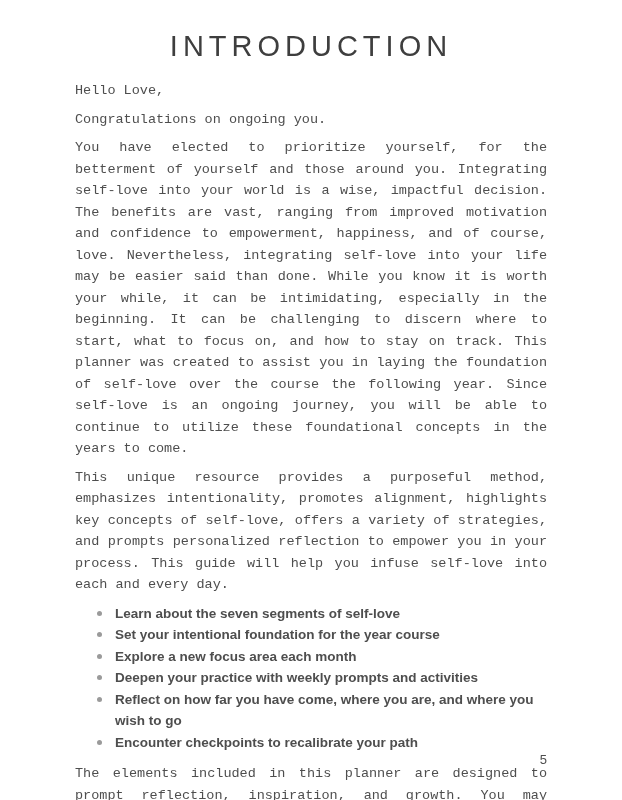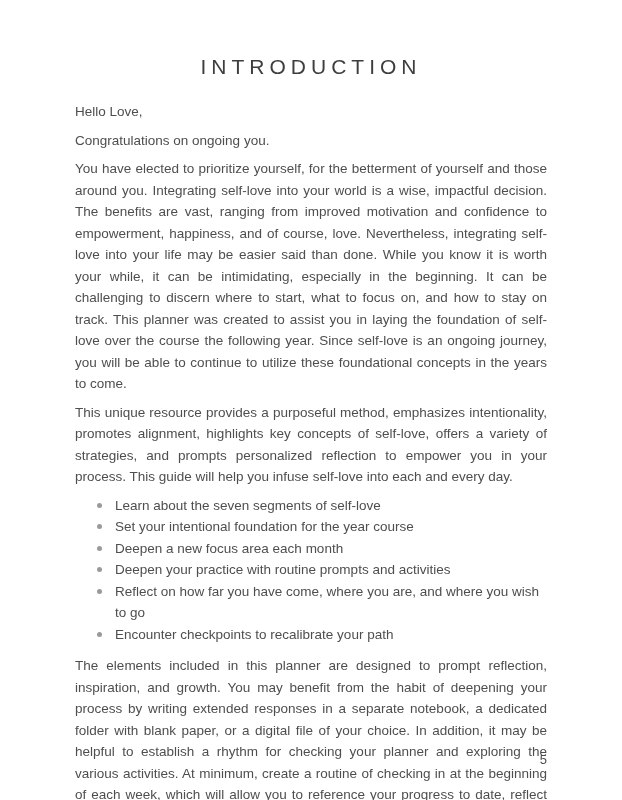--- a/index.html
+++ b/index.html
@@ -15,45 +15,46 @@
   }
   .page {
     position: relative;
     width: 622px;
     height: 800px;
     margin: 0 auto;
     background: var(--background);
     overflow: hidden;
   }
   .page-title {
-    margin-top: 49px;
+    margin-top: 28px;
     text-align: center;
-    font-size: 21px;
+    font-size: 29px;
     font-weight: 200;
     letter-spacing: 5px;
     color: var(--title-text);
     line-height: 36px;
   }
   .content {
     margin: 16px 75px 0 75px; 
     color: var(--body-text);
     font-size: 13.5px;
     line-height: 21.5px;
   }
-  .content p { margin-bottom: 7px; }
+  .content p { margin-bottom: 7px; font-family: Liberation Mono, monospace; }
   .para { text-align: justify; }
   .line { text-align: left; }
   .bullet-list {
     list-style: none;
     margin: 2px 0 10px 0;
   }
   .bullet-list li {
     position: relative;
     padding-left: 40px;
     line-height: 21.5px;
+    font-weight: bold;
   }
   .bullet-list .bullet-icon {
     position: absolute;
     left: 22px;
     top: 8px;
     width: 5px;
     height: 5px;
     border-radius: 50%;
     background: var(--bullet);
   }
@@ -87,25 +88,25 @@
       <li>
         <span class="bullet-icon"></span>
         <span>Learn about the seven segments of self-love</span>
       </li>
       <li>
         <span class="bullet-icon"></span>
         <span>Set your intentional foundation for the year course</span>
       </li>
       <li>
         <span class="bullet-icon"></span>
-        <span>Deepen a new focus area each month</span>
+        <span>Explore a new focus area each month</span>
       </li>
       <li>
         <span class="bullet-icon"></span>
-        <span>Deepen your practice with routine prompts and activities</span>
+        <span>Deepen your practice with weekly prompts and activities</span>
       </li>
       <li>
         <span class="bullet-icon"></span>
         <span>Reflect on how far you have come, where you are, and where you wish to go</span>
       </li>
       <li>
         <span class="bullet-icon"></span>
         <span>Encounter checkpoints to recalibrate your path</span>
       </li>
     </ul>

